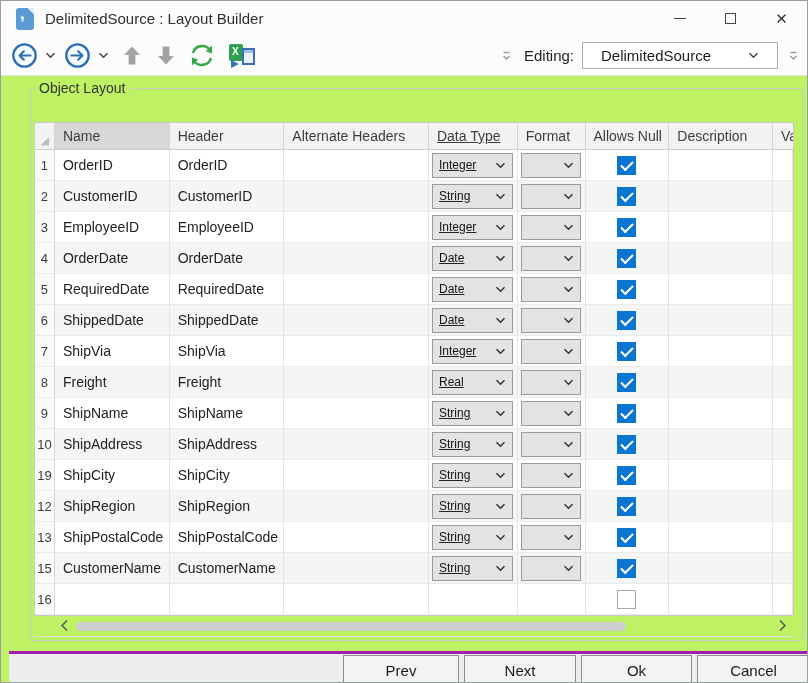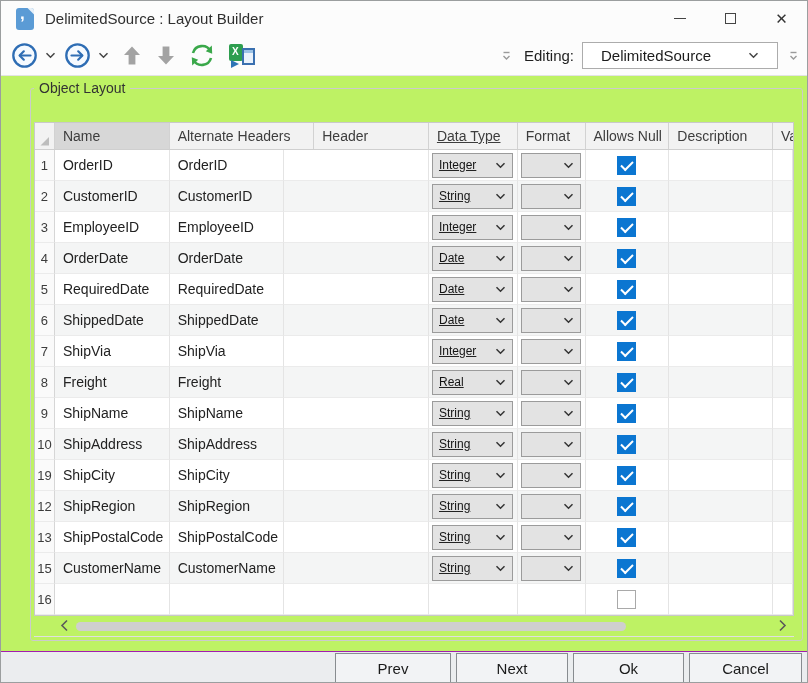--- a/index.html
+++ b/index.html
@@ -58,21 +58,21 @@
   .cb{ position:relative; width:19px; height:19px; background:#fff; border:1px solid #a9a9a9; }
   .cb.checked{ background:#0b76d1; border:1px solid #0b76d1; }
   .cb.checked::after{ content:""; position:absolute; left:3px; top:4px; width:10px; height:5px;
     border-left:2.2px solid #fff; border-bottom:2.2px solid #fff; transform:rotate(-45deg); }
   
   .grid-scroll{ position:absolute; left:3px; top:521px; width:760px; height:20px; display:flex; align-items:center;
     border-bottom:1px solid #e0e0e0; }
   .scroll-thumb{ position:absolute; left:42px; width:550px; height:9px; background:#cfcfcf; border-radius:5px; }
   .scroll-left{ position:absolute; left:26px; } .scroll-right{ position:absolute; left:744px; }
   
-  .footer{ position:absolute; left:0; right:0; bottom:0; height:31px; background:#ebedef; border-top:1px solid #a21caf; overflow:visible; }
+  .footer{ position:absolute; left:8px; right:0; bottom:0; height:31px; background:#ebedef; border-top:3px solid #a21caf; overflow:visible; }
   .fbtn{ position:absolute; top:1px; height:36px; background:#f2f3f5; border:1px solid #888c90;
     font-size:15px; color:#1a1a1a; font-family:"Liberation Sans", sans-serif;
     display:flex; align-items:flex-start; justify-content:center; padding-top:6px; }
   .fbtn.b0{ left:334px; width:116px; } .fbtn.b1{ left:455px; width:112px; }
   .fbtn.b2{ left:572px; width:111px; } .fbtn.b3{ left:688px; width:113px; }
 </style>
 </head>
 <body>
 
 <div class="window">
@@ -173,25 +173,25 @@
     <legend>Object Layout</legend>
 
     <div class="grid">
       <div class="grid-header">
           <div class="hcell c0">
             <span class="corner-tri"></span>
           </div>
           <div class="hcell c1 current">
             <span>Name</span>
           </div>
+          <div class="hcell c2">
+            <span>Header</span>
+          </div>
           <div class="hcell c3">
             <span>Alternate Headers</span>
-          </div>
-          <div class="hcell c2">
-            <span>Header</span>
           </div>
           <div class="hcell c4">
             <span>Data Type</span>
           </div>
           <div class="hcell c5">
             <span>Format</span>
           </div>
           <div class="hcell c6">
             <span>Allows Null</span>
           </div>

